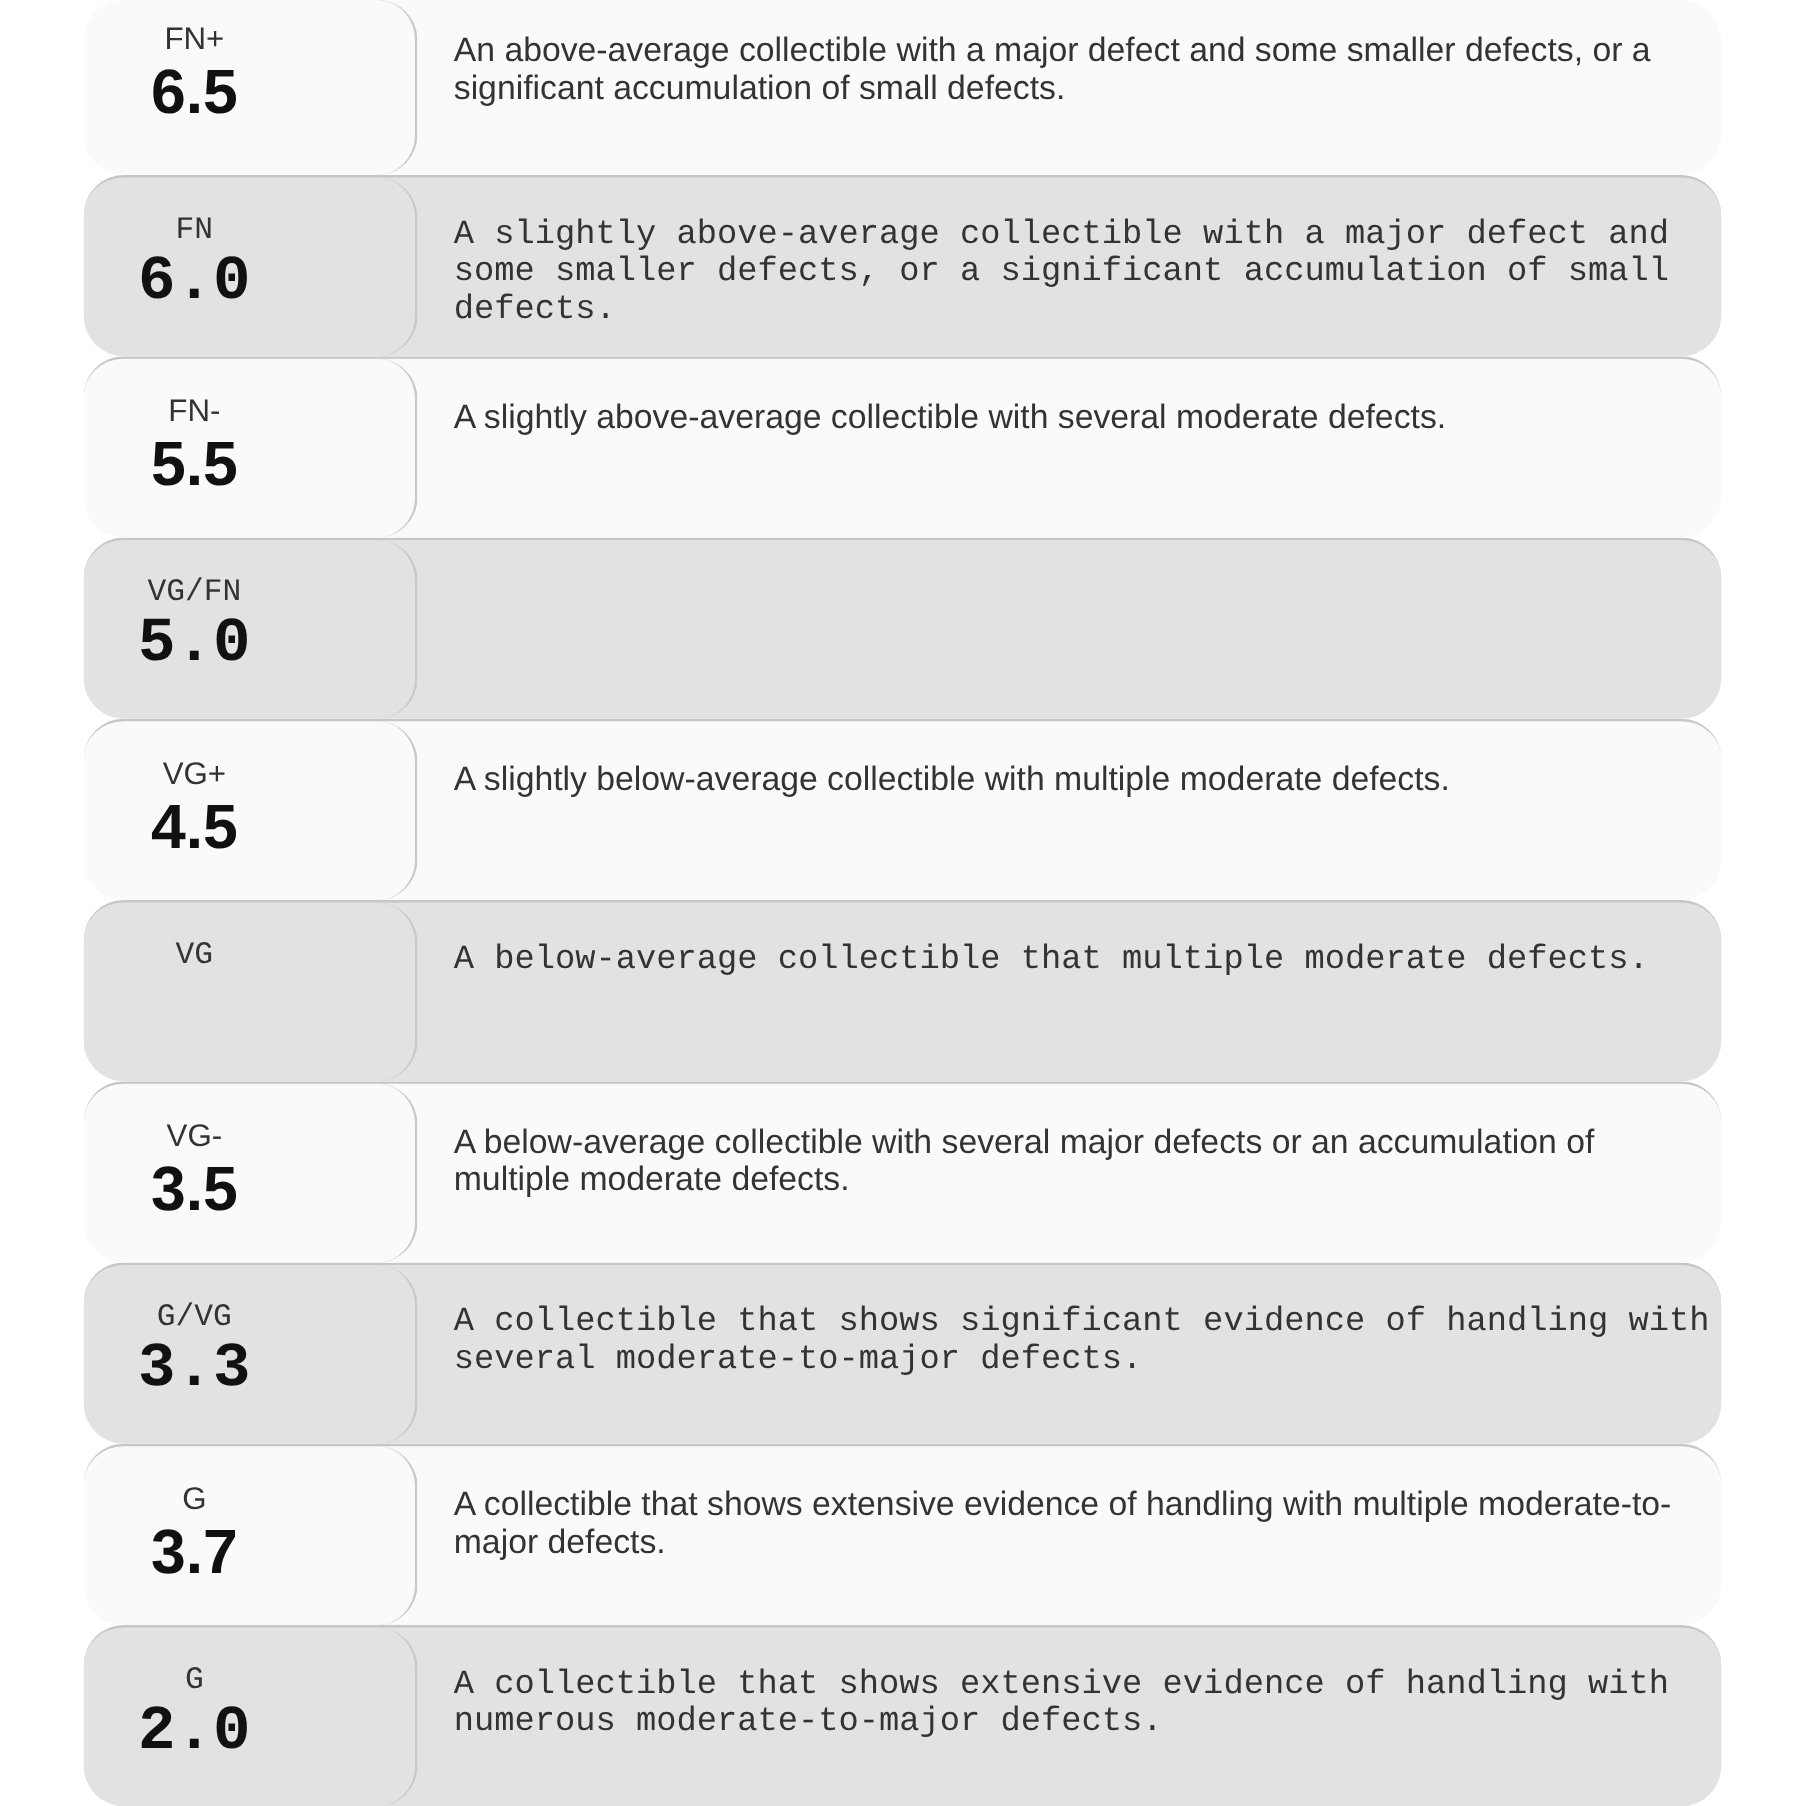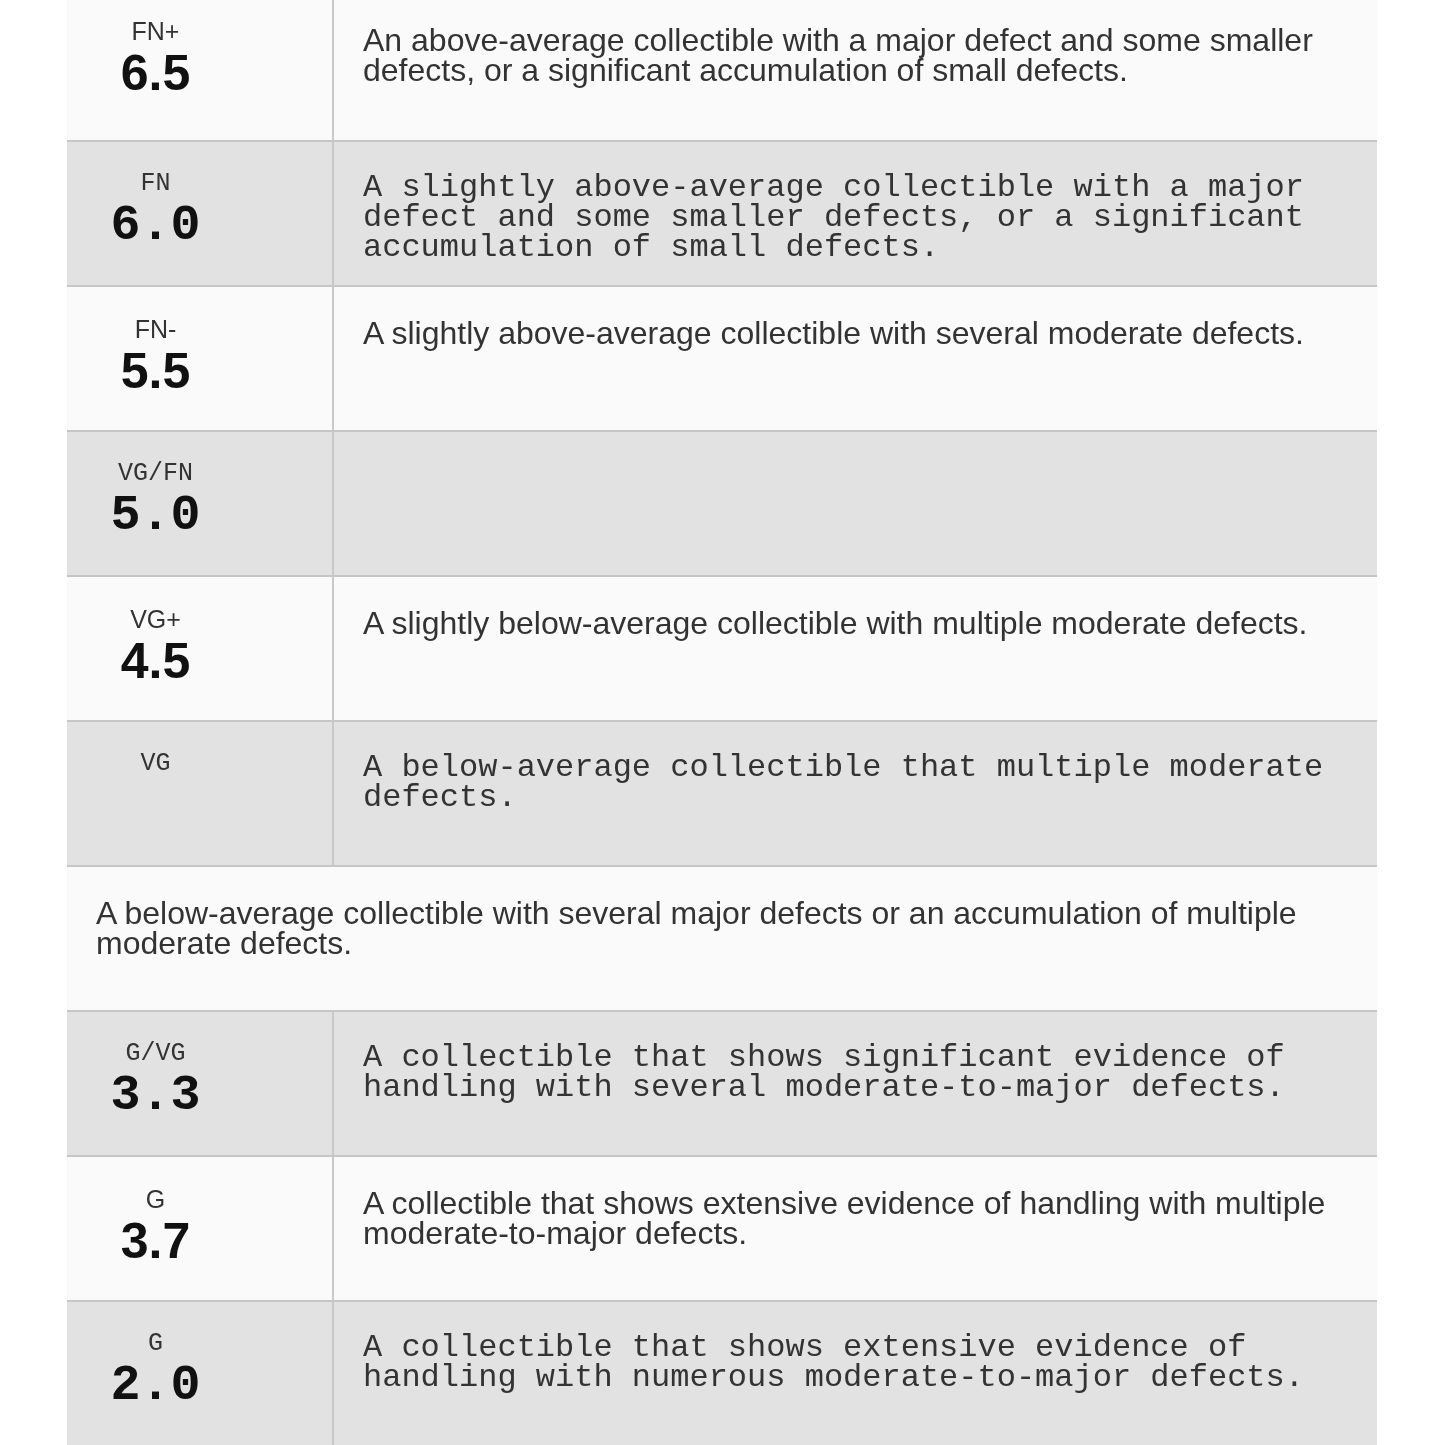--- a/index.html
+++ b/index.html
@@ -5,21 +5,21 @@
   :root{
     --row-light:#fafafa;
     --row-dark:#e2e2e2;
     --row-border:#c6c6c6;
     --col-divider:#c9c9c9;
     --label-color:#333333;
     --value-color:#111111;
     --desc-color:#333333;
     --page-bg:#ffffff;
   }
-  *{margin:0;padding:0;box-sizing:border-box;}
+  *{margin:0;padding:0;box-sizing:border-box;border-radius:32px;}
   html,body{background:var(--page-bg);}
   body{
     font-family:"Liberation Sans","DejaVu Sans",sans-serif;
     width:1445px;height:1445px;overflow:hidden;
   }
   .canvas{
     position:relative;width:1445px;height:1445px;
     background:var(--page-bg);overflow:hidden;
   }
   .grading-table{
@@ -42,21 +42,21 @@
   .row:first-child .cell-grade{padding-top:16px;}
   .grade-label{
     font-size:25px;line-height:30px;color:var(--label-color);
   }
   .grade-value{
     font-size:50px;line-height:54px;font-weight:bold;color:var(--value-color);text-align:center;
   }
   .cell-desc{
     flex:1 1 auto;
     padding:31px 2px 0 29px;
-    font-size:32px;line-height:30px;color:var(--desc-color);
+    font-size:27px;line-height:30px;color:var(--desc-color);
   }
   .row:first-child .cell-desc{padding-top:25px;}
 </style>
 </head>
 <body>
 
 <div class="canvas">
   <div class="grading-table" id="grading-table">
   <div class="row row-light">
     <div class="cell-grade">
@@ -98,20 +98,24 @@
   </div>
 
   <div class="row row-dark">
     <div class="cell-grade">
       <div class="grade-label">VG</div>
     </div>
     <div class="cell-desc">A below-average collectible that multiple moderate defects.</div>
   </div>
 
   <div class="row row-light">
+    <div class="cell-grade">
+      <div class="grade-label">VG-</div>
+      <div class="grade-value">3.5</div>
+    </div>
     <div class="cell-desc">A below-average collectible with several major defects or an accumulation of multiple moderate defects.</div>
   </div>
 
   <div class="row row-dark">
     <div class="cell-grade">
       <div class="grade-label">G/VG</div>
       <div class="grade-value">3.3</div>
     </div>
     <div class="cell-desc">A collectible that shows significant evidence of handling with several moderate-to-major defects.</div>
   </div>

